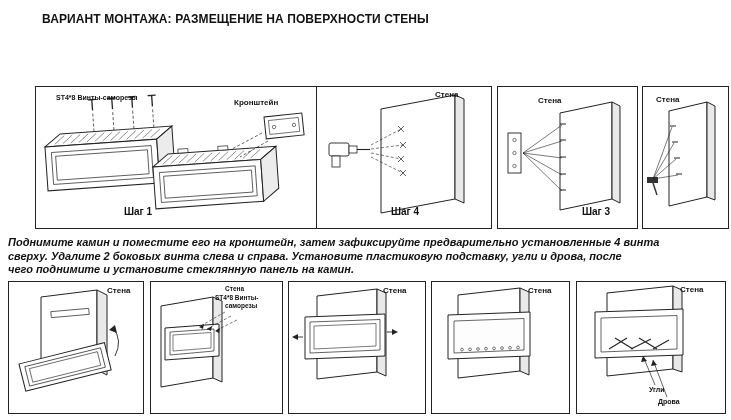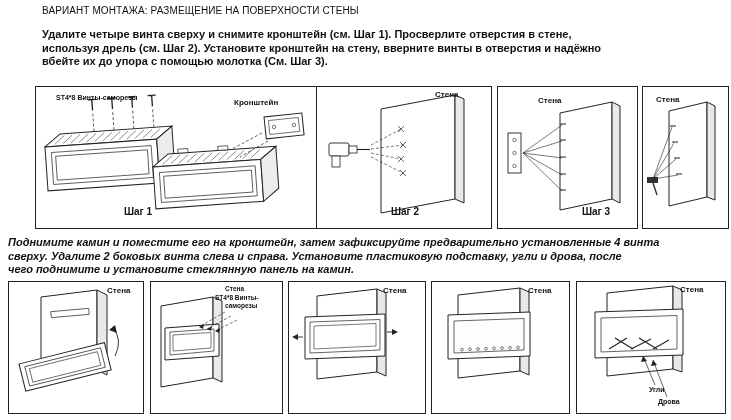--- a/index.html
+++ b/index.html
@@ -3,22 +3,22 @@
 <meta charset="utf-8">
 <style>
   * { margin:0; padding:0; box-sizing:border-box; }
   html,body { background:#fff; }
   body {
     width:731px; height:420px; position:relative; overflow:hidden;
     font-family:"Liberation Sans", sans-serif; color:#111;
   }
   .page { position:absolute; inset:0; background:#fff; }
   .title {
-    position:absolute; left:42px; top:5px;
-    font-size:10px; font-weight:normal; letter-spacing:0.1px; white-space:nowrap;
+    position:absolute; left:42px; top:12px;
+    font-size:12px; font-weight:bold; letter-spacing:0.1px; white-space:nowrap;
   }
   .para {
     position:absolute; font-size:11px; font-weight:bold; line-height:13.5px;
     white-space:pre-line;
   }
   #para1 { left:42px; top:28px; width:675px; }
   #para2 { left:8px;  top:236px; width:720px;font-style:italic; }
   .panel { position:absolute; border:1px solid #222; background:#fff; }
   .panel svg { position:absolute; left:0; top:0; display:block; }
   .lbl { position:absolute; font-weight:bold; white-space:nowrap; color:#111; }
@@ -26,23 +26,20 @@
   .f8  { font-size:8px; }
   .f7  { font-size:7px; }
   .f65 { font-size:6.5px; }
 </style>
 </head>
 <body>
 
 <div class="page">
 
   <h1 class="title">ВАРИАНТ МОНТАЖА: РАЗМЕЩЕНИЕ НА ПОВЕРХНОСТИ СТЕНЫ</h1>
-  <p class="para" id="para1">Удалите четыре винта сверху и снимите кронштейн (см. Шаг 1). Просверлите отверстия в стене,
-используя дрель (см. Шаг 2). Установите кронштейн на стену, вверните винты в отверстия и надёжно
-вбейте их до упора с помощью молотка (См. Шаг 3).</p>
 
   <div class="panel" style="left:35px; top:86px; width:324px; height:143px;">
     <svg width="274" height="141" viewBox="0 0 274 141">
       <g transform="translate(8,46) rotate(-4)" stroke="#222" fill="none">
         <path d="M50 -30 v11 M46 -30 h8 M70 -30 v11 M66 -30 h8 M90 -30 v11 M86 -30 h8 M110 -30 v11 M106 -30 h8" stroke-width="1.3"></path>
         <path d="M50 -16 V8 M70 -16 V8 M90 -16 V8 M110 -16 V8" stroke-width="0.7" stroke-dasharray="3,2"></path>
       </g>
       <g transform="translate(8,46) rotate(-4)">
         <polygon points="16,2 128,2 112,14 0,14" fill="#fff" stroke="#222"></polygon>
         <path d="M10 12 l10 -8 M18 12 l10 -8 M26 12 l10 -8 M34 12 l10 -8 M42 12 l10 -8 M50 12 l10 -8 M58 12 l10 -8 M66 12 l10 -8 M74 12 l10 -8 M82 12 l10 -8 M90 12 l10 -8 M98 12 l10 -8 M106 12 l10 -8" stroke="#222" stroke-width="0.5" fill="none"></path>
@@ -81,21 +78,21 @@
       <g transform="translate(12,48)">
         <rect x="0" y="8" width="20" height="13" rx="2" fill="#fff" stroke="#222" stroke-width="0.9"></rect>
         <rect x="20" y="11" width="8" height="7" fill="#fff" stroke="#222" stroke-width="0.8"></rect>
         <rect x="3" y="21" width="8" height="11" fill="#fff" stroke="#222" stroke-width="0.8"></rect>
         <line x1="28" y1="14.5" x2="41" y2="14.5" stroke="#222" stroke-width="1.1"></line>
       </g>
       <path d="M54 58 L84 42 M54 62 L86 58 M54 66 L84 72 M54 70 L86 86" stroke="#222" stroke-width="0.6" stroke-dasharray="3,2" fill="none"></path>
       <path d="M81 39 l6 6 M87 39 l-6 6 M83 55 l6 6 M89 55 l-6 6 M81 69 l6 6 M87 69 l-6 6 M83 83 l6 6 M89 83 l-6 6" stroke="#222" stroke-width="0.7" fill="none"></path>
     </svg>
     <span class="lbl f8" style="left:118px; top:3px;">Стена</span>
-    <span class="lbl f9" style="left:74px; top:119px;">Шаг 2</span>
+    <span class="lbl f9" style="left:74px; top:119px;">Шаг 4</span>
   </div>
 
   <div class="panel" style="left:497px; top:86px; width:141px; height:143px;">
     <svg width="139" height="141" viewBox="0 0 139 141">
       <polygon points="62,26 114,15 114,112 62,123" fill="#fff" stroke="#222"></polygon>
       <polygon points="114,15 122,19 122,116 114,112" fill="#e9e9e9" stroke="#222"></polygon>
       <g transform="translate(10,46)">
         <rect x="0" y="0" width="13" height="40" fill="#fff" stroke="#222" stroke-width="0.9"></rect>
         <circle cx="6.5" cy="7" r="1.7" fill="none" stroke="#222" stroke-width="0.6"></circle>
         <circle cx="6.5" cy="20" r="1.7" fill="none" stroke="#222" stroke-width="0.6"></circle>

